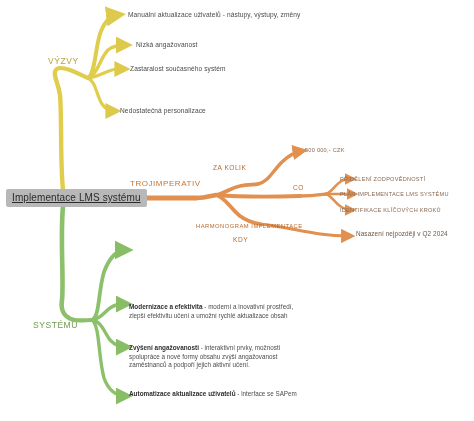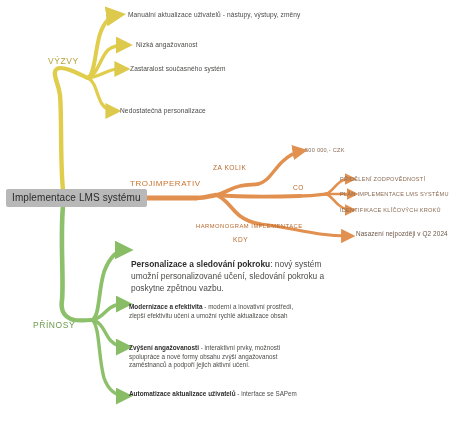--- a/index.html
+++ b/index.html
@@ -17,20 +17,21 @@
   
   .root-node{
     position:absolute;
     background:#b8b8b8;
     color:#2b2b2b;
     font-size:10px;
     padding:3px 6px;
     border-radius:2px;
     line-height:12px;
     letter-spacing:.1px;
+    text-decoration:underline;
   }
 
   
   .trunk-label{font-size:8.5px;letter-spacing:.55px;}
   .trunk-yellow{color:#b9a33c;}
   .trunk-orange{color:#c9742f;}
   .trunk-green{color:#6e9a4e;}
 
   
   .leaf-yellow{font-size:6.6px;color:#4a4a48;letter-spacing:.1px;}
@@ -116,43 +117,40 @@
       <path d="M92,320 C100,326 98,356 104,378 C109,392 118,396 126,396" stroke-width="3.4" marker-end="url(#arrG)"></path>
     </g>
   </svg>
 
   <div class="root-node" style="left:6px;top:189px;">Implementace LMS systému</div>
 
   <div class="lbl trunk-label trunk-yellow" style="left:48px;top:56px;">VÝZVY</div>
 
   <div class="lbl trunk-label trunk-orange" style="left:130px;top:179px;font-size:8px;">TROJIMPERATIV</div>
 
-  <div class="lbl trunk-label trunk-green" style="left:33px;top:320px;">PŘÍNOSY</div>
+  <div class="lbl trunk-label trunk-green" style="left:33px;top:320px;">SYSTÉMU</div>
 
   <div class="lbl leaf-yellow" style="left:128px;top:11px;">Manuální aktualizace uživatelů - nástupy, výstupy, změny</div>
   <div class="lbl leaf-yellow" style="left:136px;top:41px;">Nízká angažovanost</div>
   <div class="lbl leaf-yellow" style="left:130px;top:65px;">Zastaralost současného systém</div>
   <div class="lbl leaf-yellow" style="left:120px;top:107px;">Nedostatečná personalizace</div>
 
   <div class="lbl mid-label" style="left:213px;top:164px;">ZA KOLIK</div>
   <div class="lbl mid-label" style="left:293px;top:184px;">CO</div>
   <div class="lbl mid-label" style="left:196px;top:223px;font-size:5.8px;">HARMONOGRAM IMPLEMENTACE</div>
   <div class="lbl mid-label" style="left:233px;top:236px;">KDY</div>
 
   <div class="lbl leaf-orange" style="left:305px;top:147px;">500 000,- CZK</div>
 
   <div class="lbl leaf-orange" style="left:340px;top:176px;">PŘIDĚLENÍ ZODPOVĚDNOSTÍ</div>
   <div class="lbl leaf-orange" style="left:340px;top:191px;">PLÁN IMPLEMENTACE LMS SYSTÉMU</div>
   <div class="lbl leaf-orange" style="left:340px;top:207px;">IDENTIFIKACE KLÍČOVÝCH KROKŮ</div>
 
   <div class="lbl leaf-orange-lg" style="left:356px;top:230px;">Nasazení nejpozději v Q2 2024</div>
 
-  <div class="benefit b-big" style="left:131px;top:258px;">
-    <b>Personalizace a sledování pokroku</b><span>: nový systém umožní personalizované učení, sledování pokroku a poskytne zpětnou vazbu.</span>
-  </div>
 
   <div class="benefit b-sm" style="left:129px;top:303px;">
     <b>Modernizace a efektivita</b><span> - moderní a inovativní prostředí, zlepší efektivitu učení a umožní rychlé aktualizace obsah</span>
   </div>
 
   <div class="benefit b-sm" style="left:129px;top:344px;">
     <b>Zvýšení angažovanosti</b><span> - interaktivní prvky, možnosti spolupráce a nové formy obsahu zvýší angažovanost zaměstnanců a podpoří jejich aktivní učení.</span>
   </div>
 
   <div class="benefit b-sm" style="left:129px;top:390px;">

